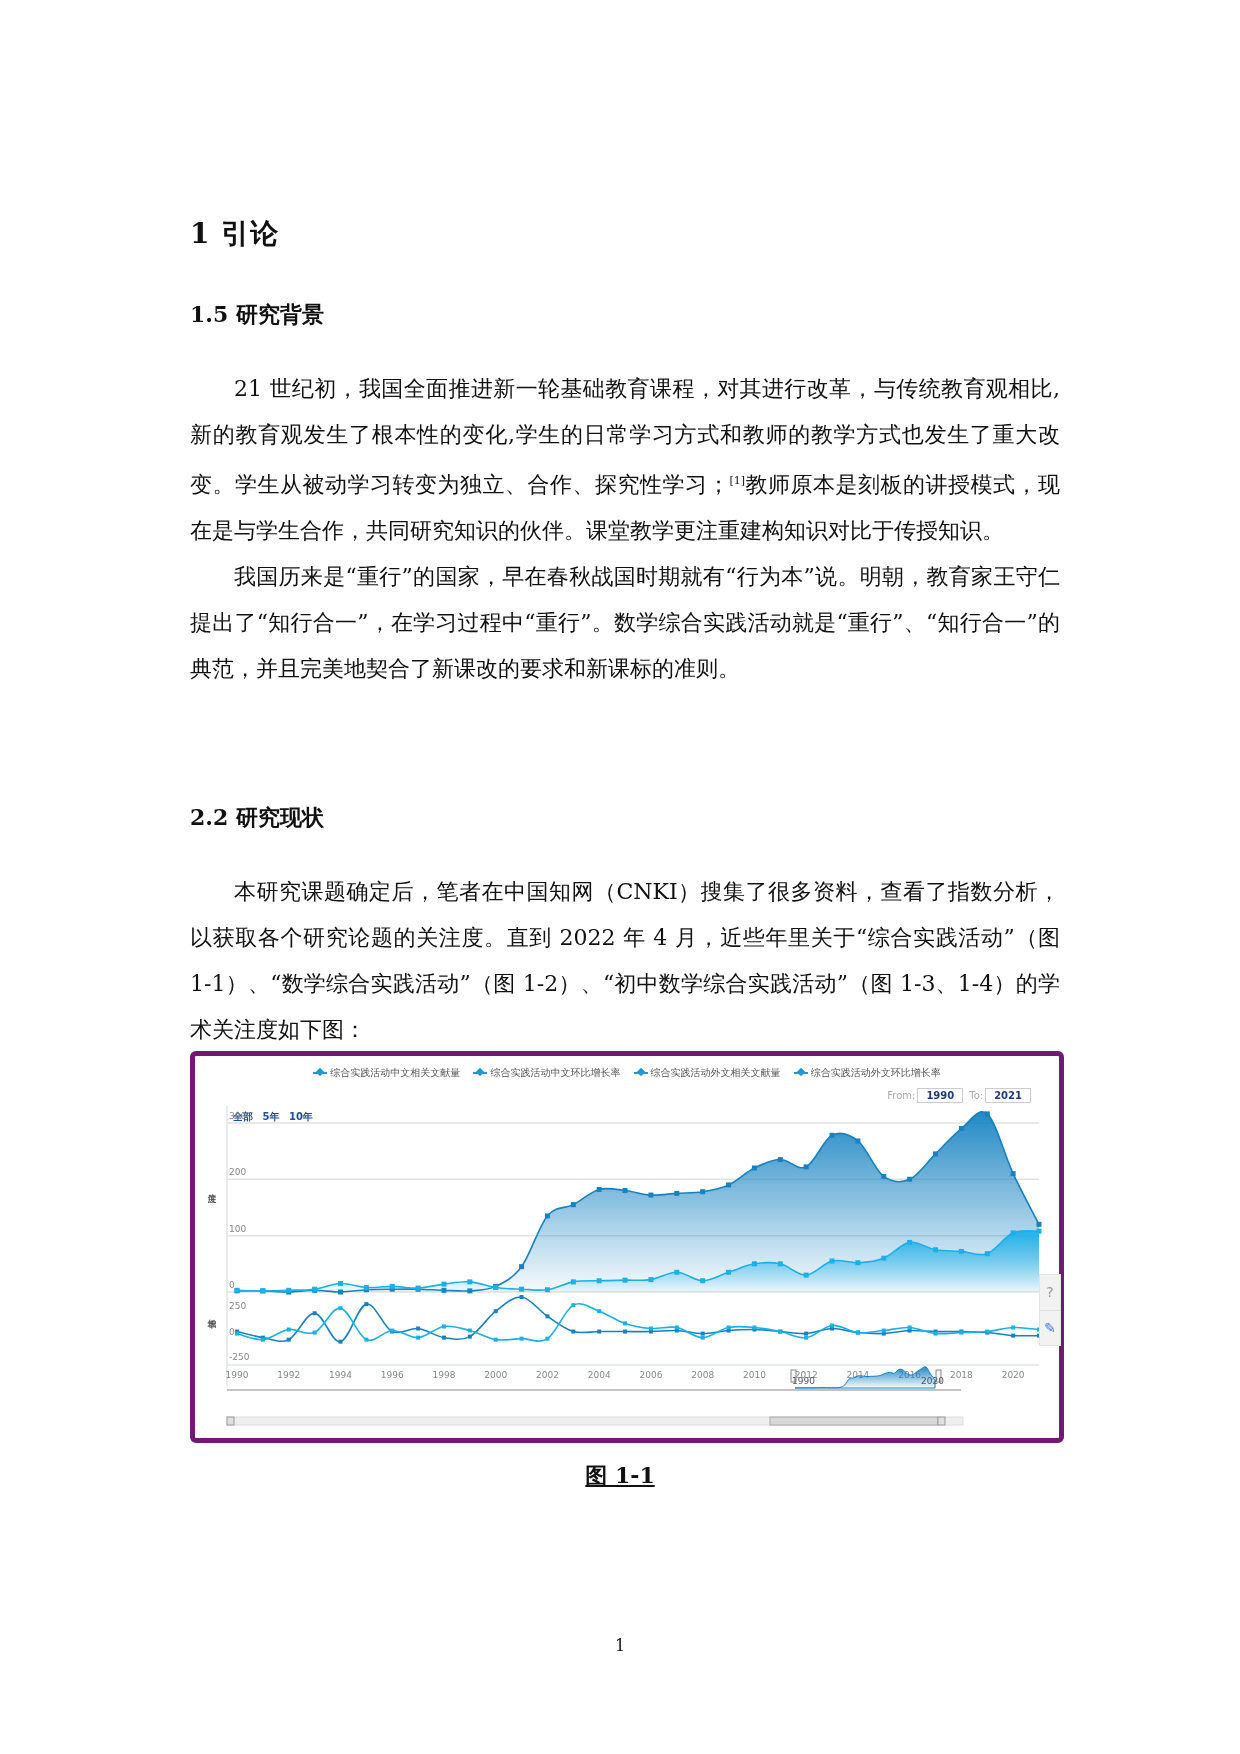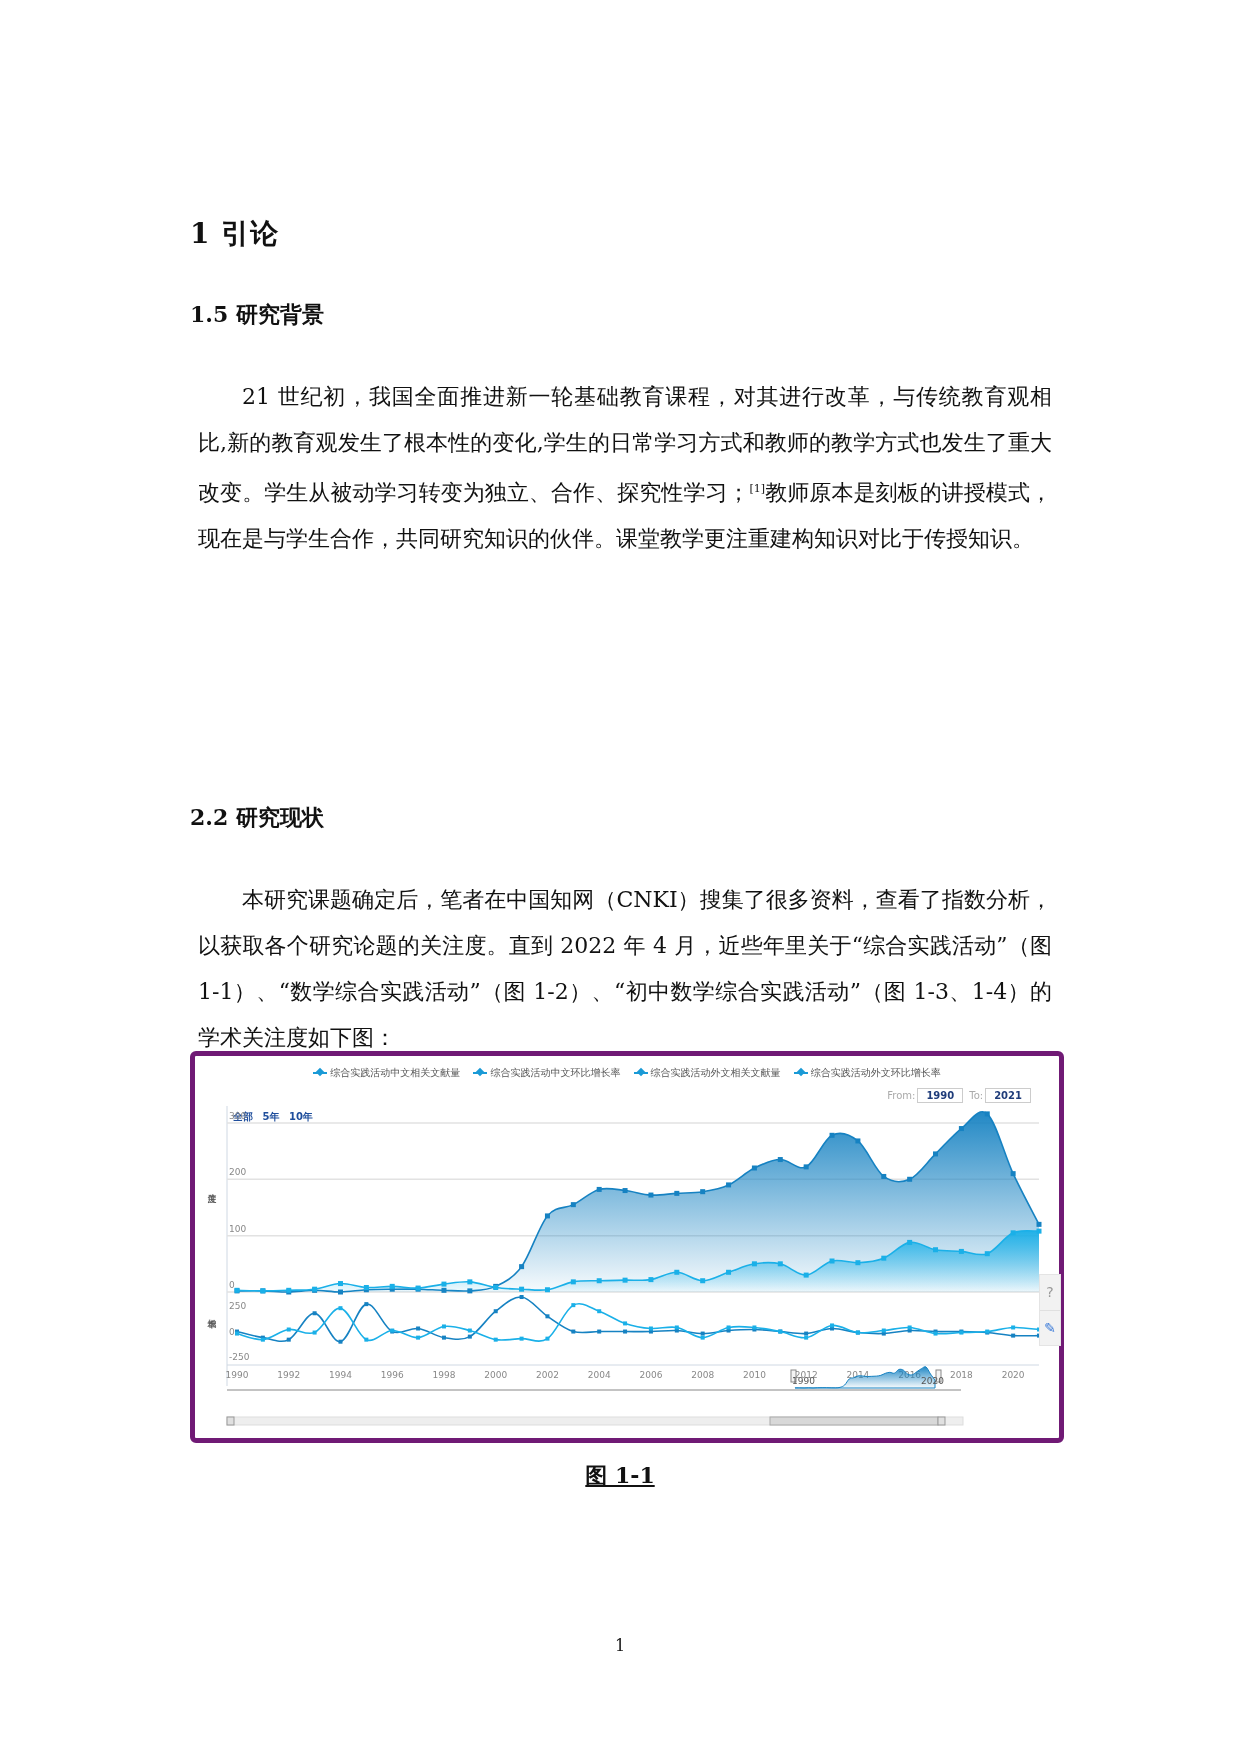--- a/index.html
+++ b/index.html
@@ -1,21 +1,21 @@
 <!DOCTYPE html>
 <html><head>
 <meta charset="utf-8">
 <style>
   html, body { margin: 0; padding: 0; background: #ffffff; }
   body { width: 1240px; height: 1754px; position: relative; font-family: "DejaVu Serif", "Liberation Serif", serif; color: #111; overflow: hidden; }
   .page { position: absolute; left: 0; top: 0; width: 1012px; height: 1754px; }
   .h1 { position: absolute; left: 190px; top: 215px; font-size: 28px; font-weight: bold; letter-spacing: 1px; }
   .h2 { position: absolute; left: 190px; font-size: 22px; font-weight: bold; }
   .para { position: absolute; left: 190px; width: 870px; font-size: 22px; line-height: 46px; text-align: justify; }
-  .para p { margin: 8px; text-indent: 44px; }
+  .para p { margin: 0; text-indent: 44px; }
   .sup { font-size: 11px; vertical-align: super; }
   .chart { position: absolute; left: 190px; top: 1051px; width: 864px; height: 382px; border: 5px solid #701a75; border-radius: 6px; background: #fff; font-family: "DejaVu Sans", "Liberation Sans", sans-serif; }
   .legend { position: absolute; top: 10px; left: 0; width: 100%; text-align: center; font-size: 10px; color: #555; }
   .legend span.item { margin: 0 5px; white-space: nowrap; }
   .legend .mk { display: inline-block; width: 14px; height: 2px; background: #1a9ad6; vertical-align: middle; margin-right: 3px; position: relative; }
   .legend .mk::after { content: ""; position: absolute; left: 4px; top: -3px; width: 6px; height: 6px; background: #1a9ad6; transform: rotate(45deg); }
   .range-btns { position: absolute; left: 38px; top: 34px; font-size: 10px; font-weight: bold; color: #1f4e9c; margin-top: 20px; }
   .range-btns span { margin-right: 6px; cursor: pointer; }
   .fromto { position: absolute; right: 22px; top: 32px; font-size: 10px; color: #aaa; }
   .fromto .box { display: inline-block; border: 1px solid #ccc; padding: 1px 8px; color: #1f3c7a; font-weight: bold; margin: 0 6px 0 2px; background: #fff; }
@@ -27,20 +27,21 @@
 </head>
 <body>
 
 <div class="page">
 
   <div class="h1">1 引论</div>
   <div class="h2" style="top:300px">1.5 研究背景</div>
 
   <div class="para" style="top:366px">
     <p><span>21 世纪初，我国全面推进新一轮基础教育课程，对其进行改革，与传统教育观相比,新的教育观发生了根本性的变化,学生的日常学习方式和教师的教学方式也发生了重大改变。学生从被动学习转变为独立、合作、探究性学习；</span><span class="sup">[1]</span><span>教师原本是刻板的讲授模式，现在是与学生合作，共同研究知识的伙伴。课堂教学更注重建构知识对比于传授知识。</span></p>
+    <p>我国历来是“重行”的国家，早在春秋战国时期就有“行为本”说。明朝，教育家王守仁提出了“知行合一”，在学习过程中“重行”。数学综合实践活动就是“重行”、“知行合一”的典范，并且完美地契合了新课改的要求和新课标的准则。</p>
   </div>
 
   <div class="h2" style="top:803px">2.2 研究现状</div>
 
   <div class="para" style="top:869px">
     <p>本研究课题确定后，笔者在中国知网（CNKI）搜集了很多资料，查看了指数分析，以获取各个研究论题的关注度。直到 2022 年 4 月，近些年里关于“综合实践活动”（图 1-1）、“数学综合实践活动”（图 1-2）、“初中数学综合实践活动”（图 1-3、1-4）的学术关注度如下图：</p>
   </div>
 
   <div class="chart">
     <div class="legend">

